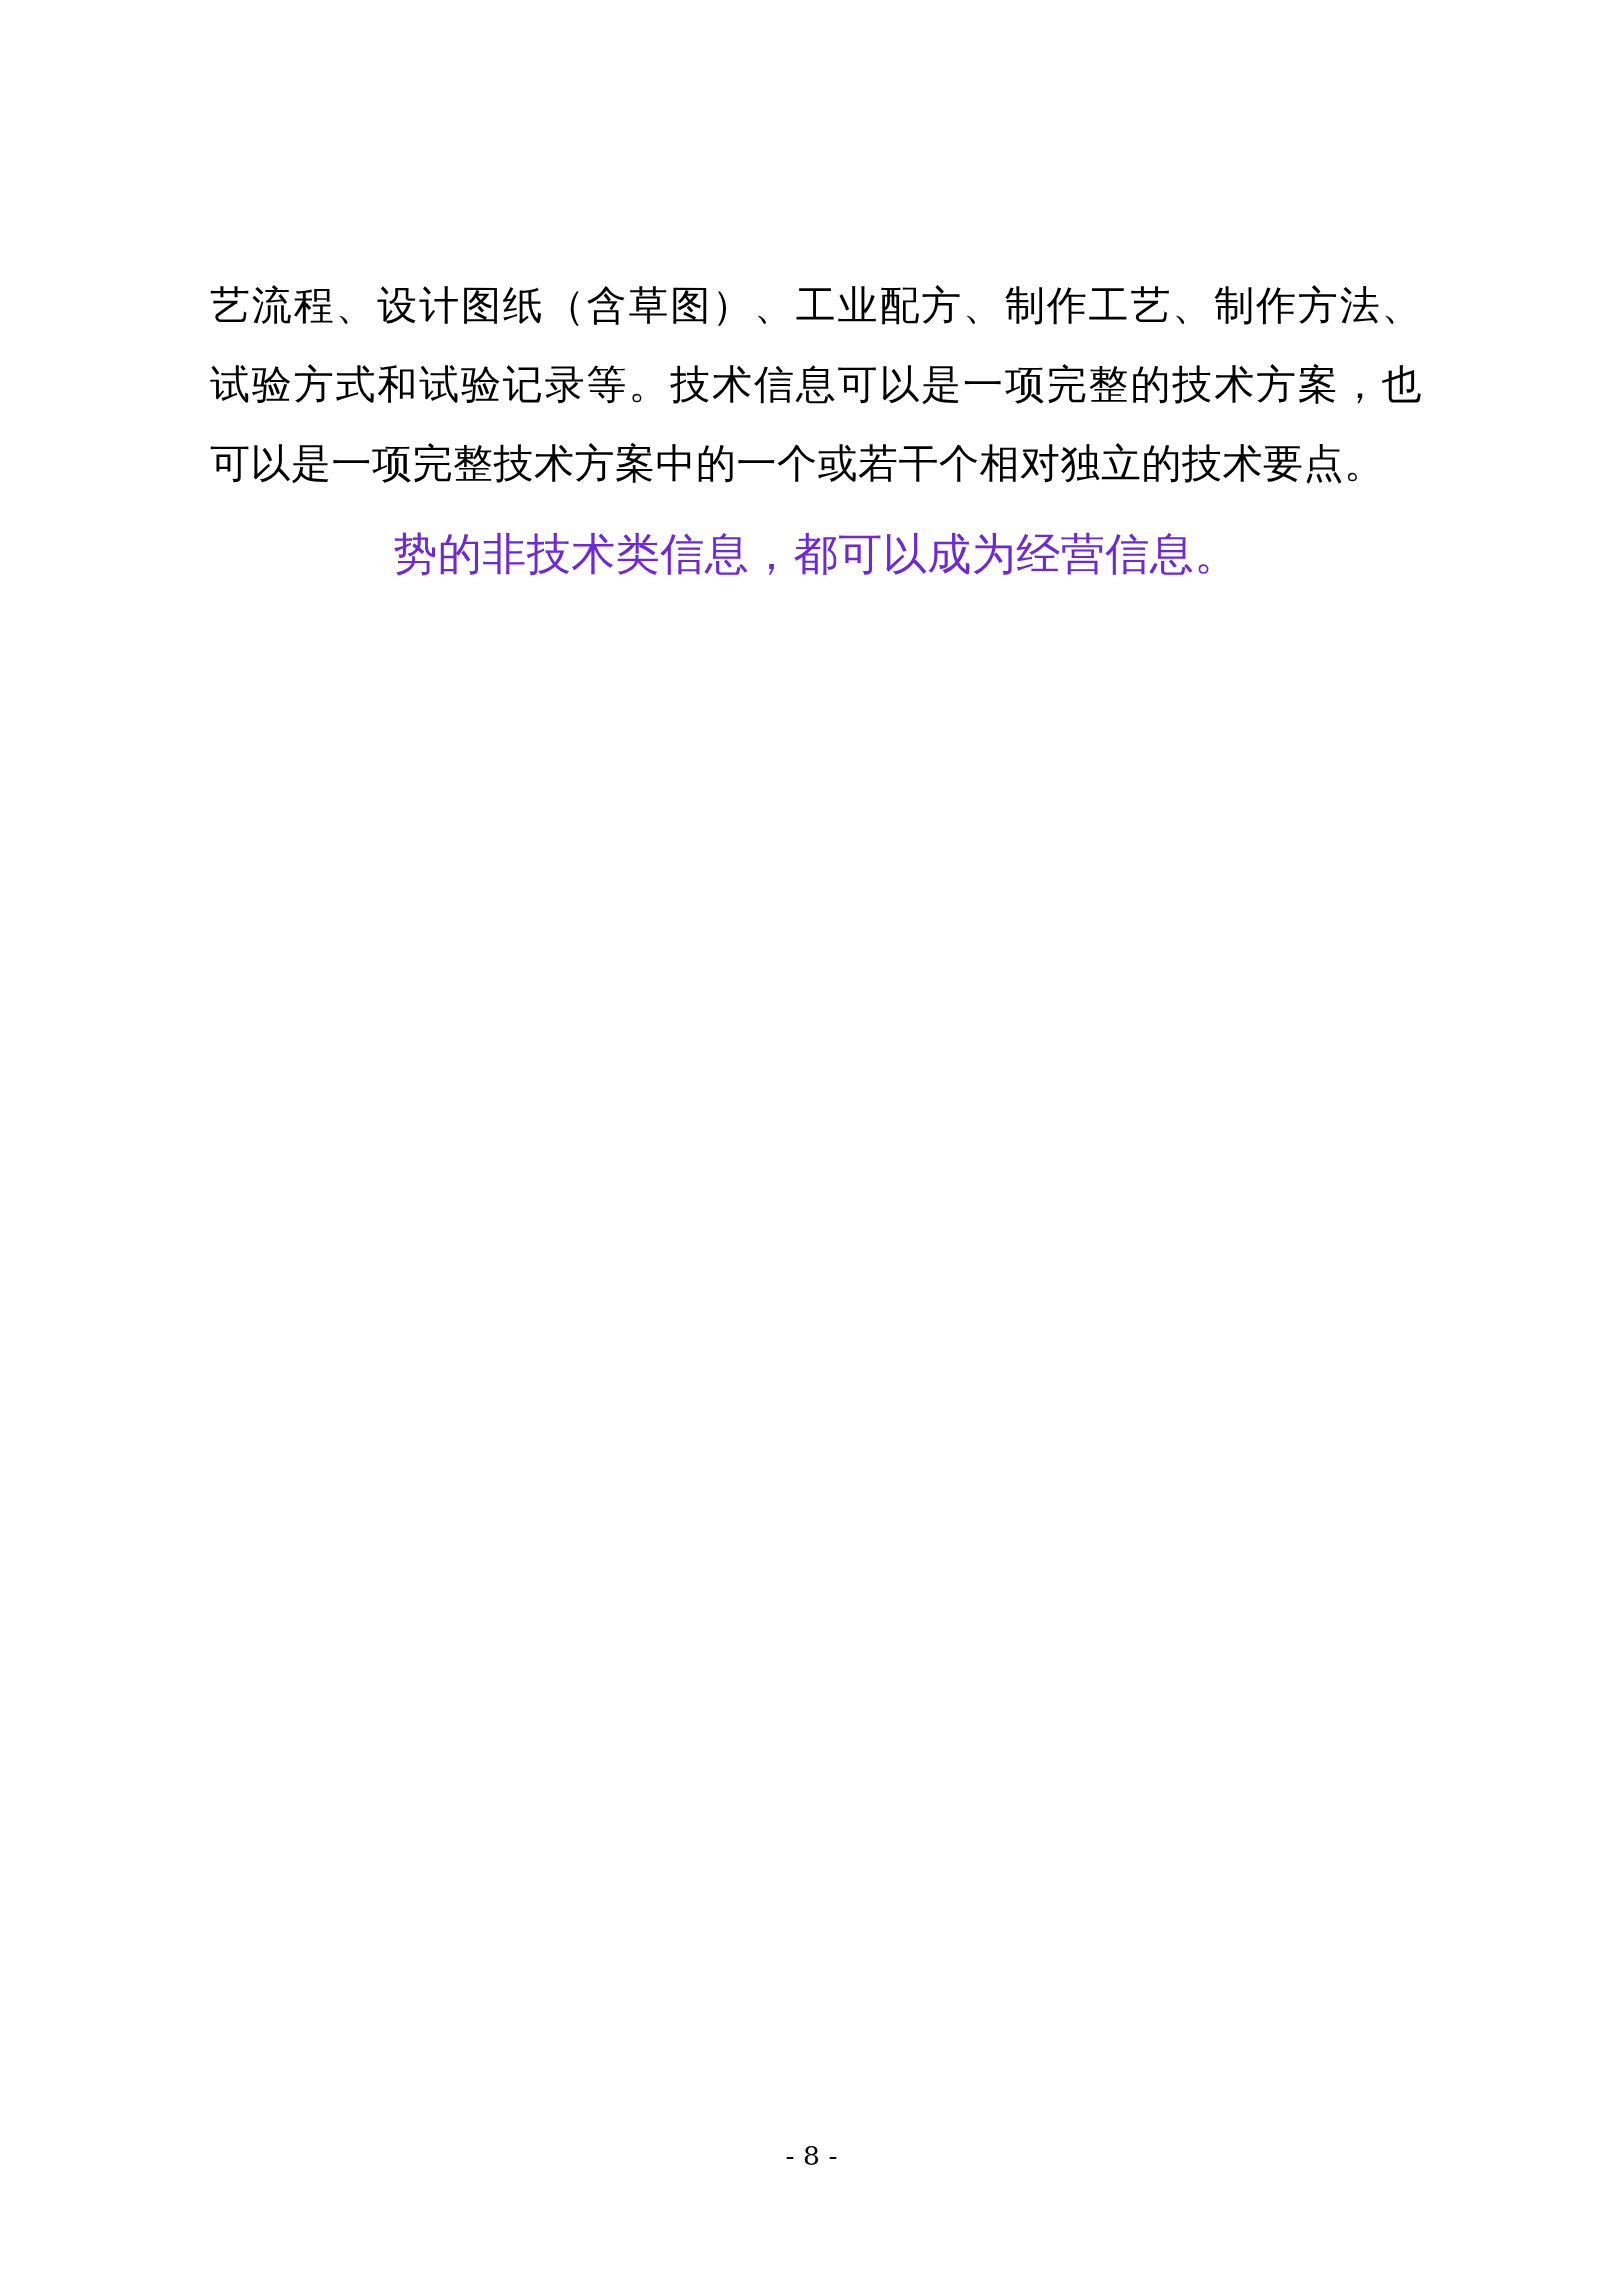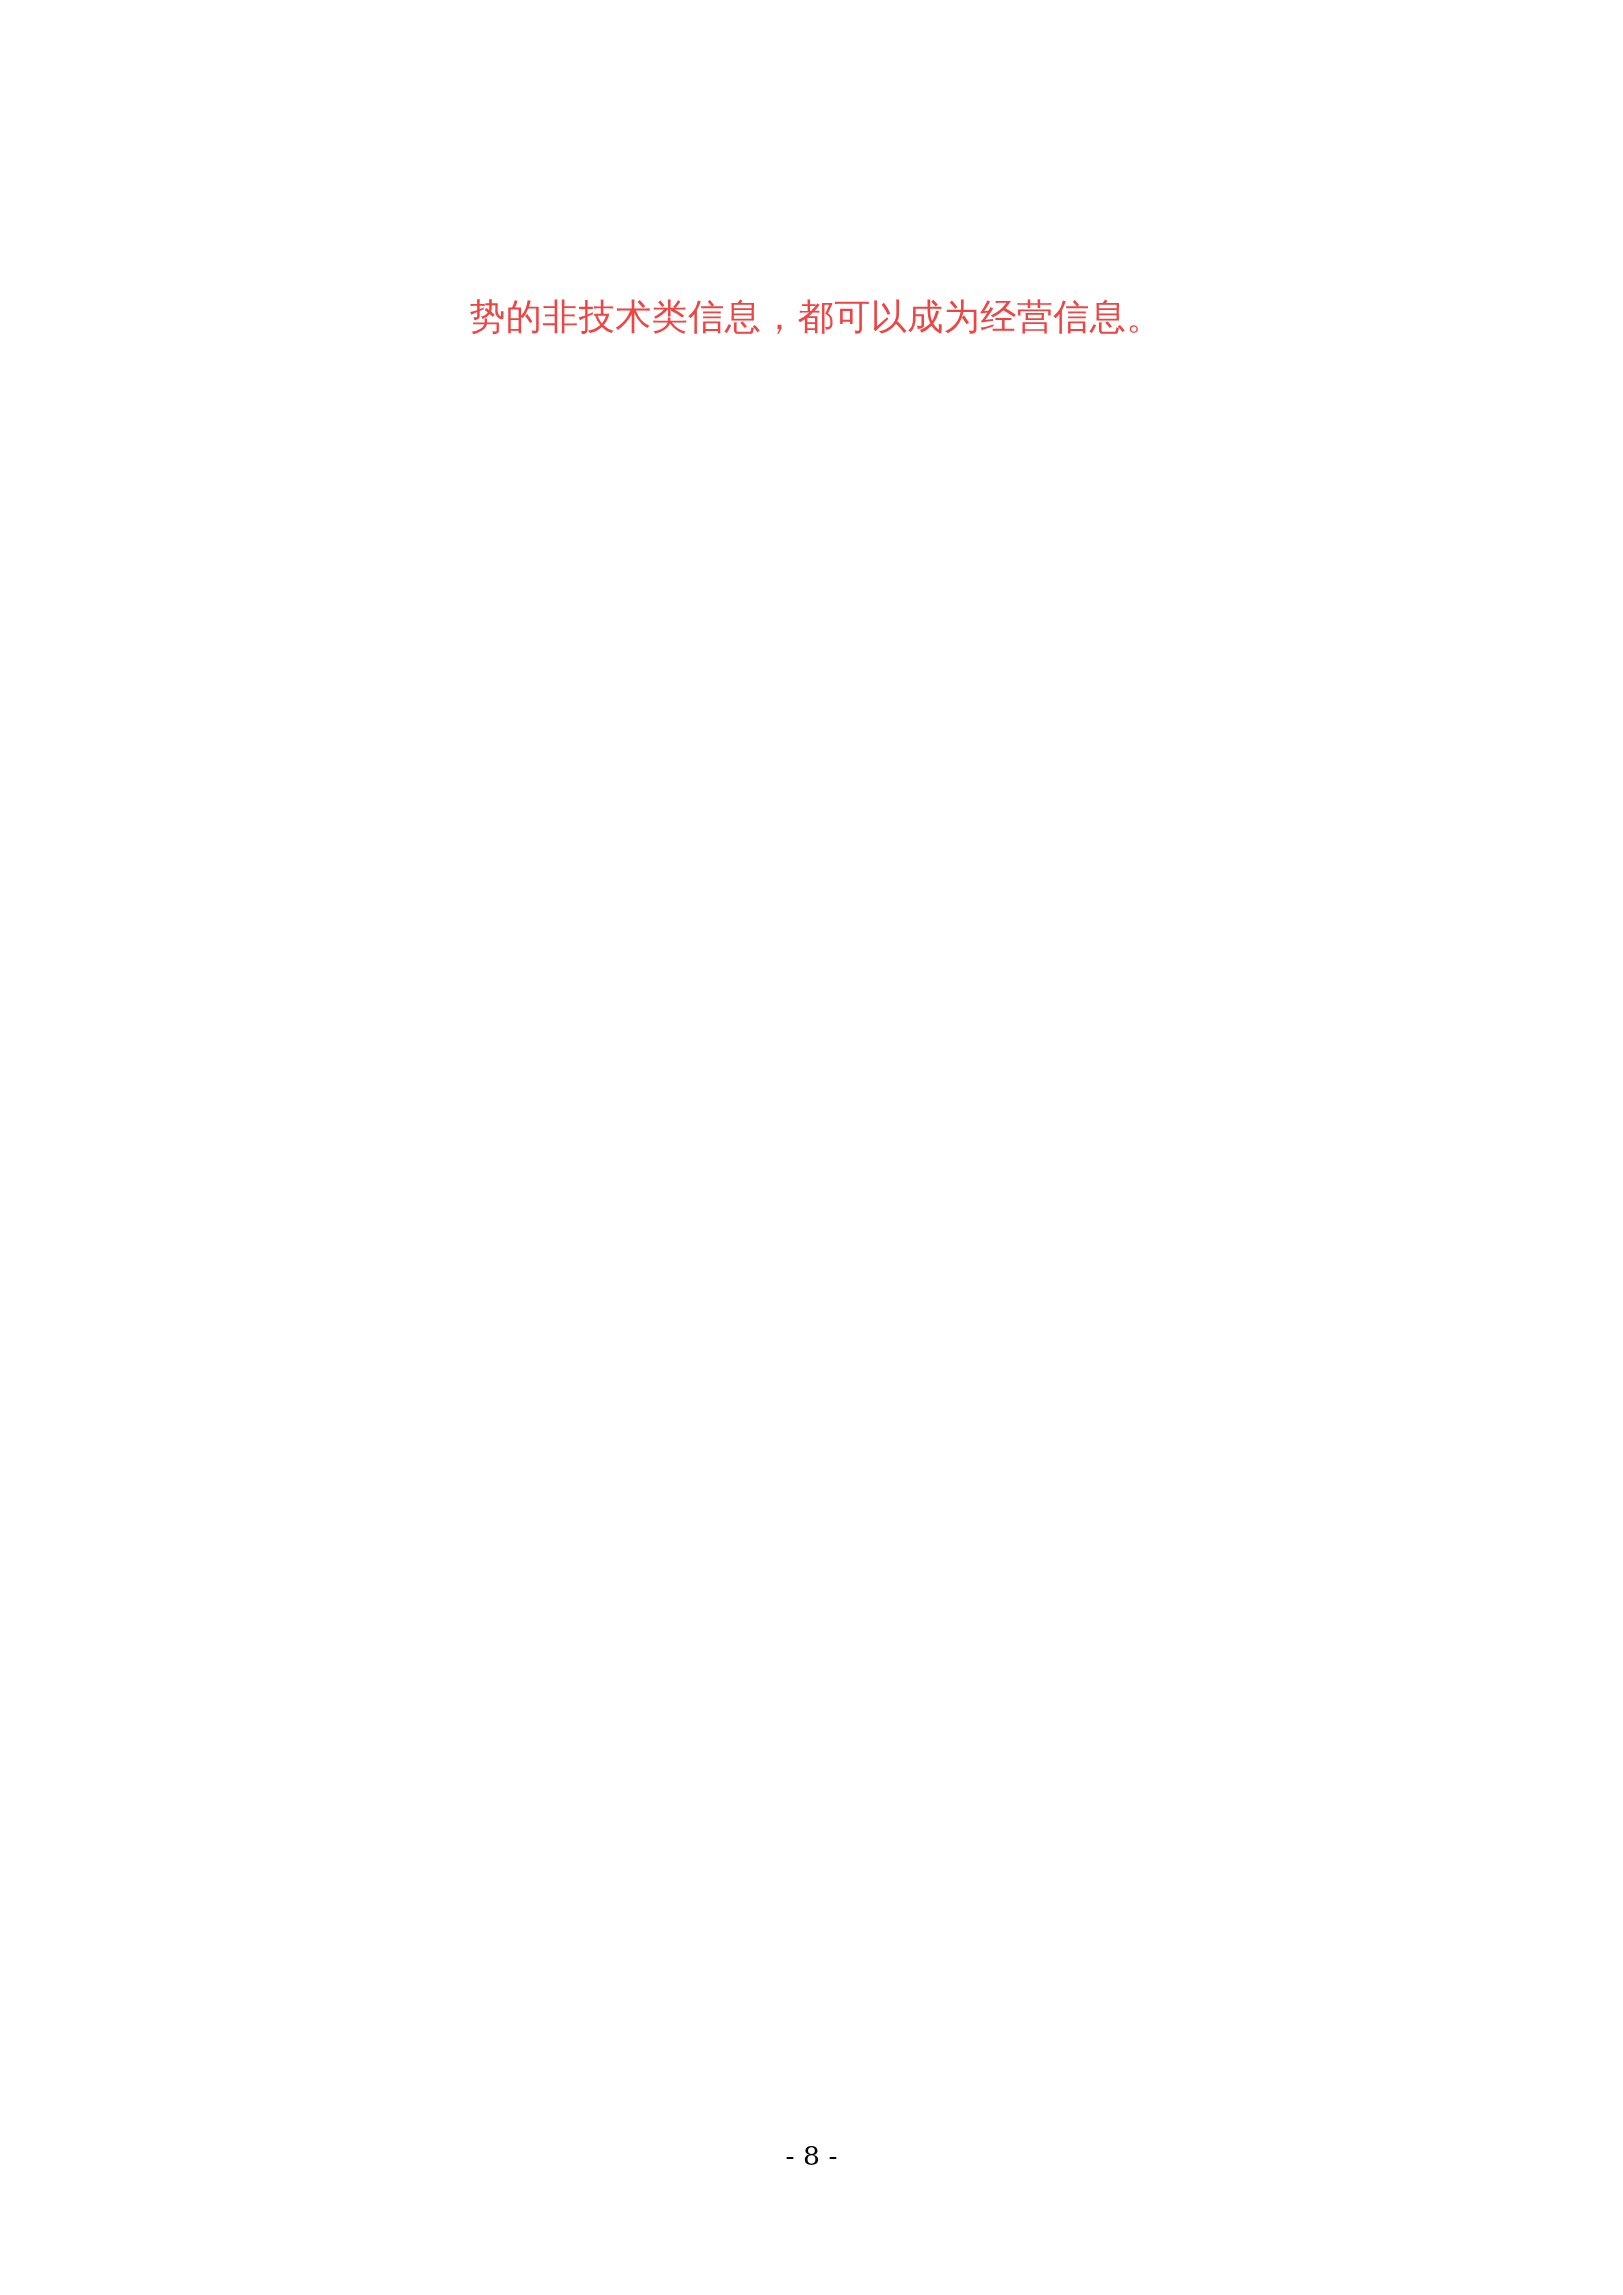--- a/index.html
+++ b/index.html
@@ -36,43 +36,44 @@
   }
   .para.indent {
     text-indent: 80px;
   }
   .para-gap {
     height: 11.2px;
   }
   .last-line-center {
     text-align: center;
     font-family: "DejaVu Serif", serif;
-    font-size: 36px;
+    font-size: 44px;
     line-height: 79px;
-    color: #ef4444;
+    color: #6d28d9;
     letter-spacing: 0.5px;
   }
   .footer {
     position: absolute;
     left: 0;
     top: 2140px;
     width: 100%;
     text-align: center;
     font-family: "DejaVu Serif", serif;
     font-size: 26.6px;
     color: #000000;
   }
 </style>
 </head>
 <body>
 
 <div class="page">
 
   <div class="content">
 
+    <p class="para">艺流程、设计图纸（含草图）、工业配方、制作工艺、制作方法、试验方式和试验记录等。技术信息可以是一项完整的技术方案，也可以是一项完整技术方案中的一个或若干个相对独立的技术要点。</p>
 
     <div class="para-gap"></div>
 
 
     <div class="last-line-center">势的非技术类信息，都可以成为经营信息。</div>
 
   </div>
 
   <div class="footer">- 8 -</div>
 

